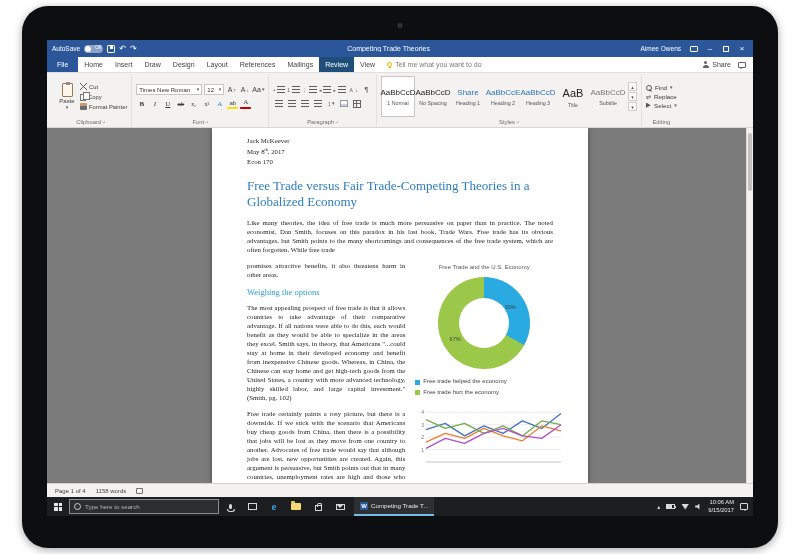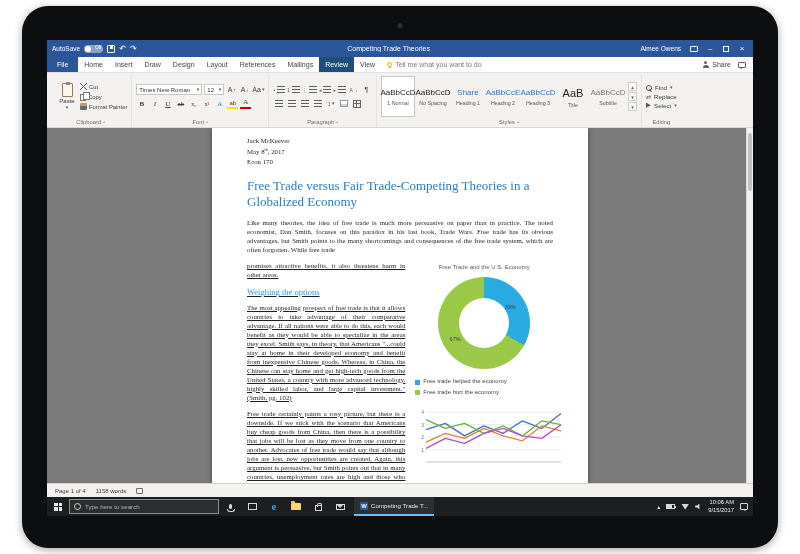--- a/index.html
+++ b/index.html
@@ -110,21 +110,21 @@
   .vscroll { position:absolute; right:0; top:0; bottom:0; width:7px; background:#f2f1f0; border-left:1px solid #dcdad8; }
   .vthumb { position:absolute; top:5px; left:1px; width:4px; height:58px; background:#c2c0be; border-radius:2px; }
 
   .doc { font-family:"Liberation Serif","DejaVu Serif",serif; color:#1f1f1f; font-size:6.8px; line-height:1.33; }
   .doc p { margin:0 0 7px; text-align:justify; }
   .doc .author-line { margin:0; line-height:1.55; text-align:left; }
   .doc sup { font-size:60%; vertical-align:super; }
   .doc-title { font-size:13px; line-height:1.28; color:#2b7cc1; margin:10px 0 7px; font-weight:400; }
   .doc-h { font-size:8.5px; color:#2e9bd5; margin:8px 0 4px; font-weight:400; }
   .cols { display:flex; gap:10px; }
-  .col-left { width:55%;text-decoration:underline; }
+  .col-left { width:55%; }
   .col-right { width:45%; position:relative; font-family:"Liberation Sans",sans-serif; }
 
   .chart-title { font-size:6px; color:#595959; text-align:center; margin:3px 0 5px; white-space:nowrap; }
   .donut-wrap { position:relative; width:92px; height:92px; margin:0 auto; }
   .donut { width:92px; height:92px; border-radius:50%; background:#ddd; }
   .donut-hole { position:absolute; left:50%; top:50%; width:50px; height:50px; border-radius:50%; background:#fff; transform:translate(-50%,-50%); }
   .donut-label { position:absolute; font-size:5.5px; color:#3f3f3f; }
   .legend { margin:9px 0 5px; font-size:6px; color:#444; display:flex; flex-direction:column; gap:2.5px; }
   .legend-item { display:flex; align-items:center; gap:3px; }
   .legend-swatch { width:5px; height:5px; flex:none; background:#999; }

